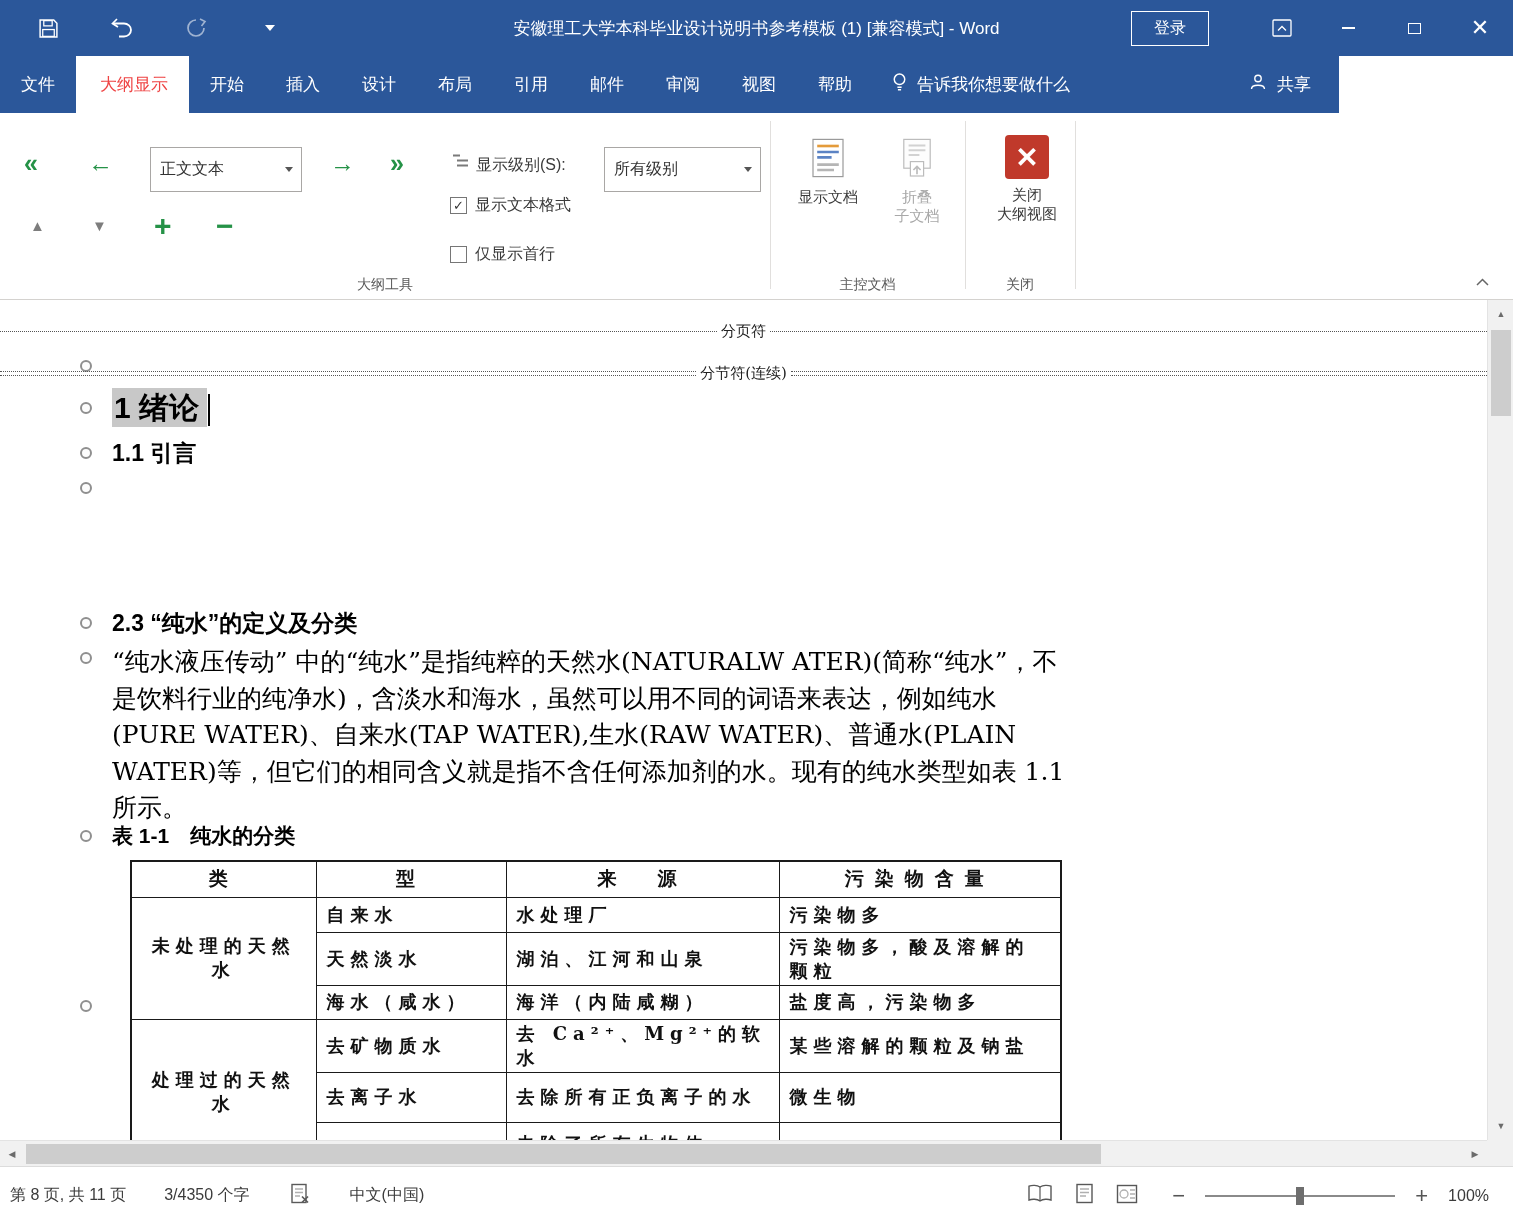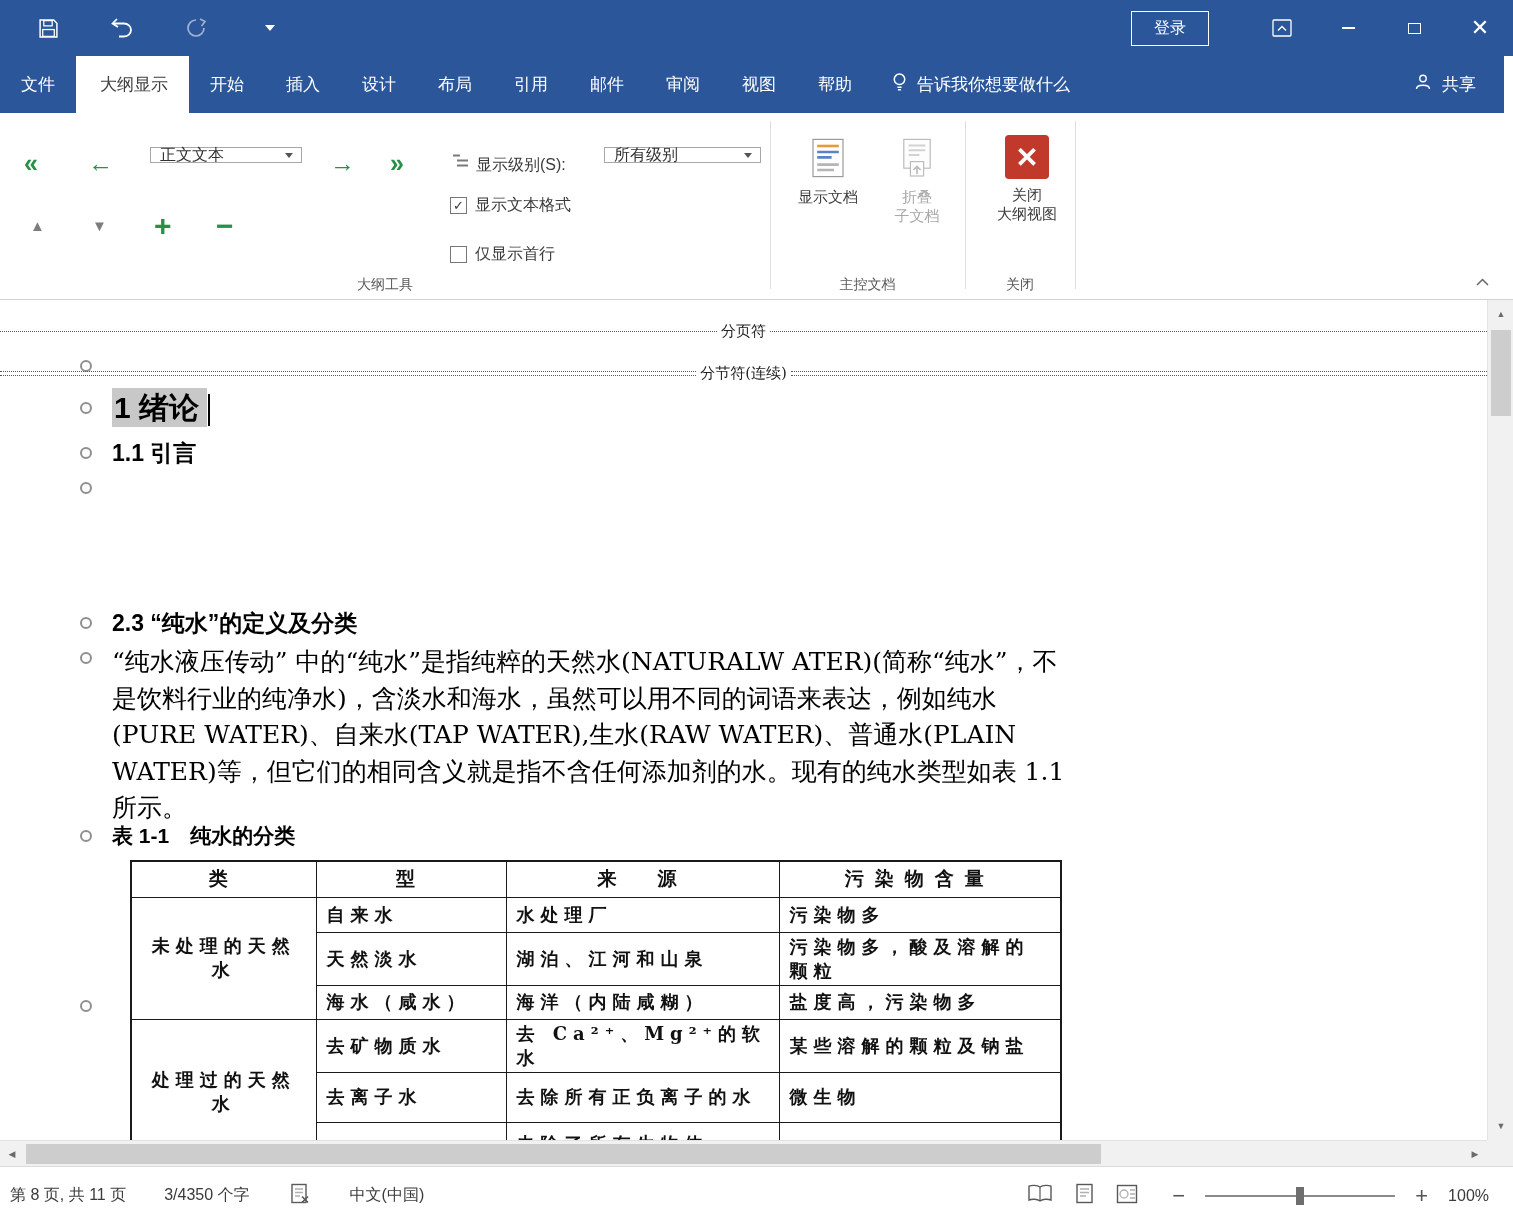--- a/index.html
+++ b/index.html
@@ -14,32 +14,32 @@
   .caret-down { width:0; height:0; border-left:5px solid transparent; border-right:5px solid transparent; border-top:6px solid #fff; }
   .win-title { position:absolute; left:50%; transform:translateX(-50%); font-size:17px; white-space:nowrap; }
   .tb-right { position:absolute; right:0; top:0; height:56px; display:flex; align-items:center; }
   .signin { border:1px solid #fff; color:#fff; font-size:16px; padding:6px 22px; margin-right:40px; }
   .winbtn { width:66px; height:56px; display:flex; align-items:center; justify-content:center; }
   .min-glyph { width:13px; height:2px; background:#fff; }
   .max-glyph { width:13px; height:11px; border:1.5px solid #fff; }
   .close-glyph { font-size:22px; line-height:1; }
 
   
-  .tabrow { position:absolute; top:56px; left:0; width:1504px; height:57px; background:#2b579a; display:flex; align-items:stretch; color:#fff; }
+  .tabrow { position:absolute; top:56px; left:0; width:1339px; height:57px; background:#2b579a; display:flex; align-items:stretch; color:#fff; }
   .tab { display:flex; align-items:center; padding:0 21px; font-size:17px; cursor:default; }
-  .tab.active { background:#fff; color:#404040;padding-left:24px; }
+  .tab.active { background:#fff; color:#ef4444;padding-left:24px; }
   .tellme { display:flex; align-items:center; gap:9px; padding:0 18px; font-size:17px; }
   .tab-right { position:absolute; right:28px; top:0; height:57px; display:flex; align-items:center; gap:9px; font-size:17px; }
 
   
   .ribbon { position:absolute; top:113px; left:0; width:1513px; height:187px; background:#fff; border-bottom:1px solid #d4d2cf; }
   .rsep { position:absolute; top:8px; height:168px; width:1px; background:#e1dfdd; }
   .grp-label { position:absolute; top:163px; font-size:14px; color:#5a5a5a; text-align:center; }
   .garrow { position:absolute; font-size:25px; color:#259247; font-weight:bold; line-height:1; cursor:default; }
-  .combo { position:absolute; height:16px; border:1px solid #a9a7a5; background:#fff; display:flex; align-items:center; font-size:16px; color:#333; }
+  .combo { position:absolute; height:45px; border:1px solid #a9a7a5; background:#fff; display:flex; align-items:center; font-size:16px; color:#333; }
   .combo .val { flex:1; padding-left:9px; white-space:nowrap; }
   .combo .dd { width:24px; display:flex; justify-content:center; }
   .tri { width:0; height:0; border-left:4px solid transparent; border-right:4px solid transparent; border-top:5px solid #555; }
   .movebtn { position:absolute; font-size:15px; color:#7d7d7d; line-height:1; }
   .pm { position:absolute; font-size:30px; color:#259247; font-weight:bold; line-height:1; }
   .rlabel { position:absolute; font-size:16px; color:#3b3b3b; white-space:nowrap; }
   .cbrow { position:absolute; display:flex; align-items:center; gap:8px; font-size:16px; color:#3b3b3b; }
   .cbox { width:17px; height:17px; border:1px solid #767676; background:#fff; display:flex; align-items:center; justify-content:center; font-size:13px; color:#333; }
   .bigbtn { position:absolute; display:flex; flex-direction:column; align-items:center; gap:4px; font-size:15px; color:#3b3b3b; text-align:center; line-height:1.25; }
   .bigbtn.disabled { color:#a8a8a8; }
@@ -114,20 +114,21 @@
     <span class="tbtn dim">
       <svg width="22" height="20" viewBox="0 0 22 20">
           <path d="M11 2 a8 8 0 1 0 8 8" fill="none" stroke="#fff" stroke-width="1.7"></path>
           <path d="M15 1 L20 3.5 L16.5 8" fill="none" stroke="#fff" stroke-width="1.6"></path>
         </svg>
     </span>
     <span class="tbtn">
         <span class="caret-down"></span>
       </span>
   </div>
+  <div class="win-title">安徽理工大学本科毕业设计说明书参考模板 (1) [兼容模式]  -  Word</div>
   <div class="tb-right">
     <div class="signin">登录</div>
     <div class="winbtn">
       <svg width="20" height="18" viewBox="0 0 20 18">
           <rect x="1" y="1" width="18" height="16" rx="1" fill="none" stroke="#fff" stroke-width="1.3"></rect>
           <path d="M6 11.5 l4 -4 l4 4" fill="none" stroke="#fff" stroke-width="1.3"></path>
         </svg>
     </div>
     <div class="winbtn">
         <span class="min-glyph"></span>

